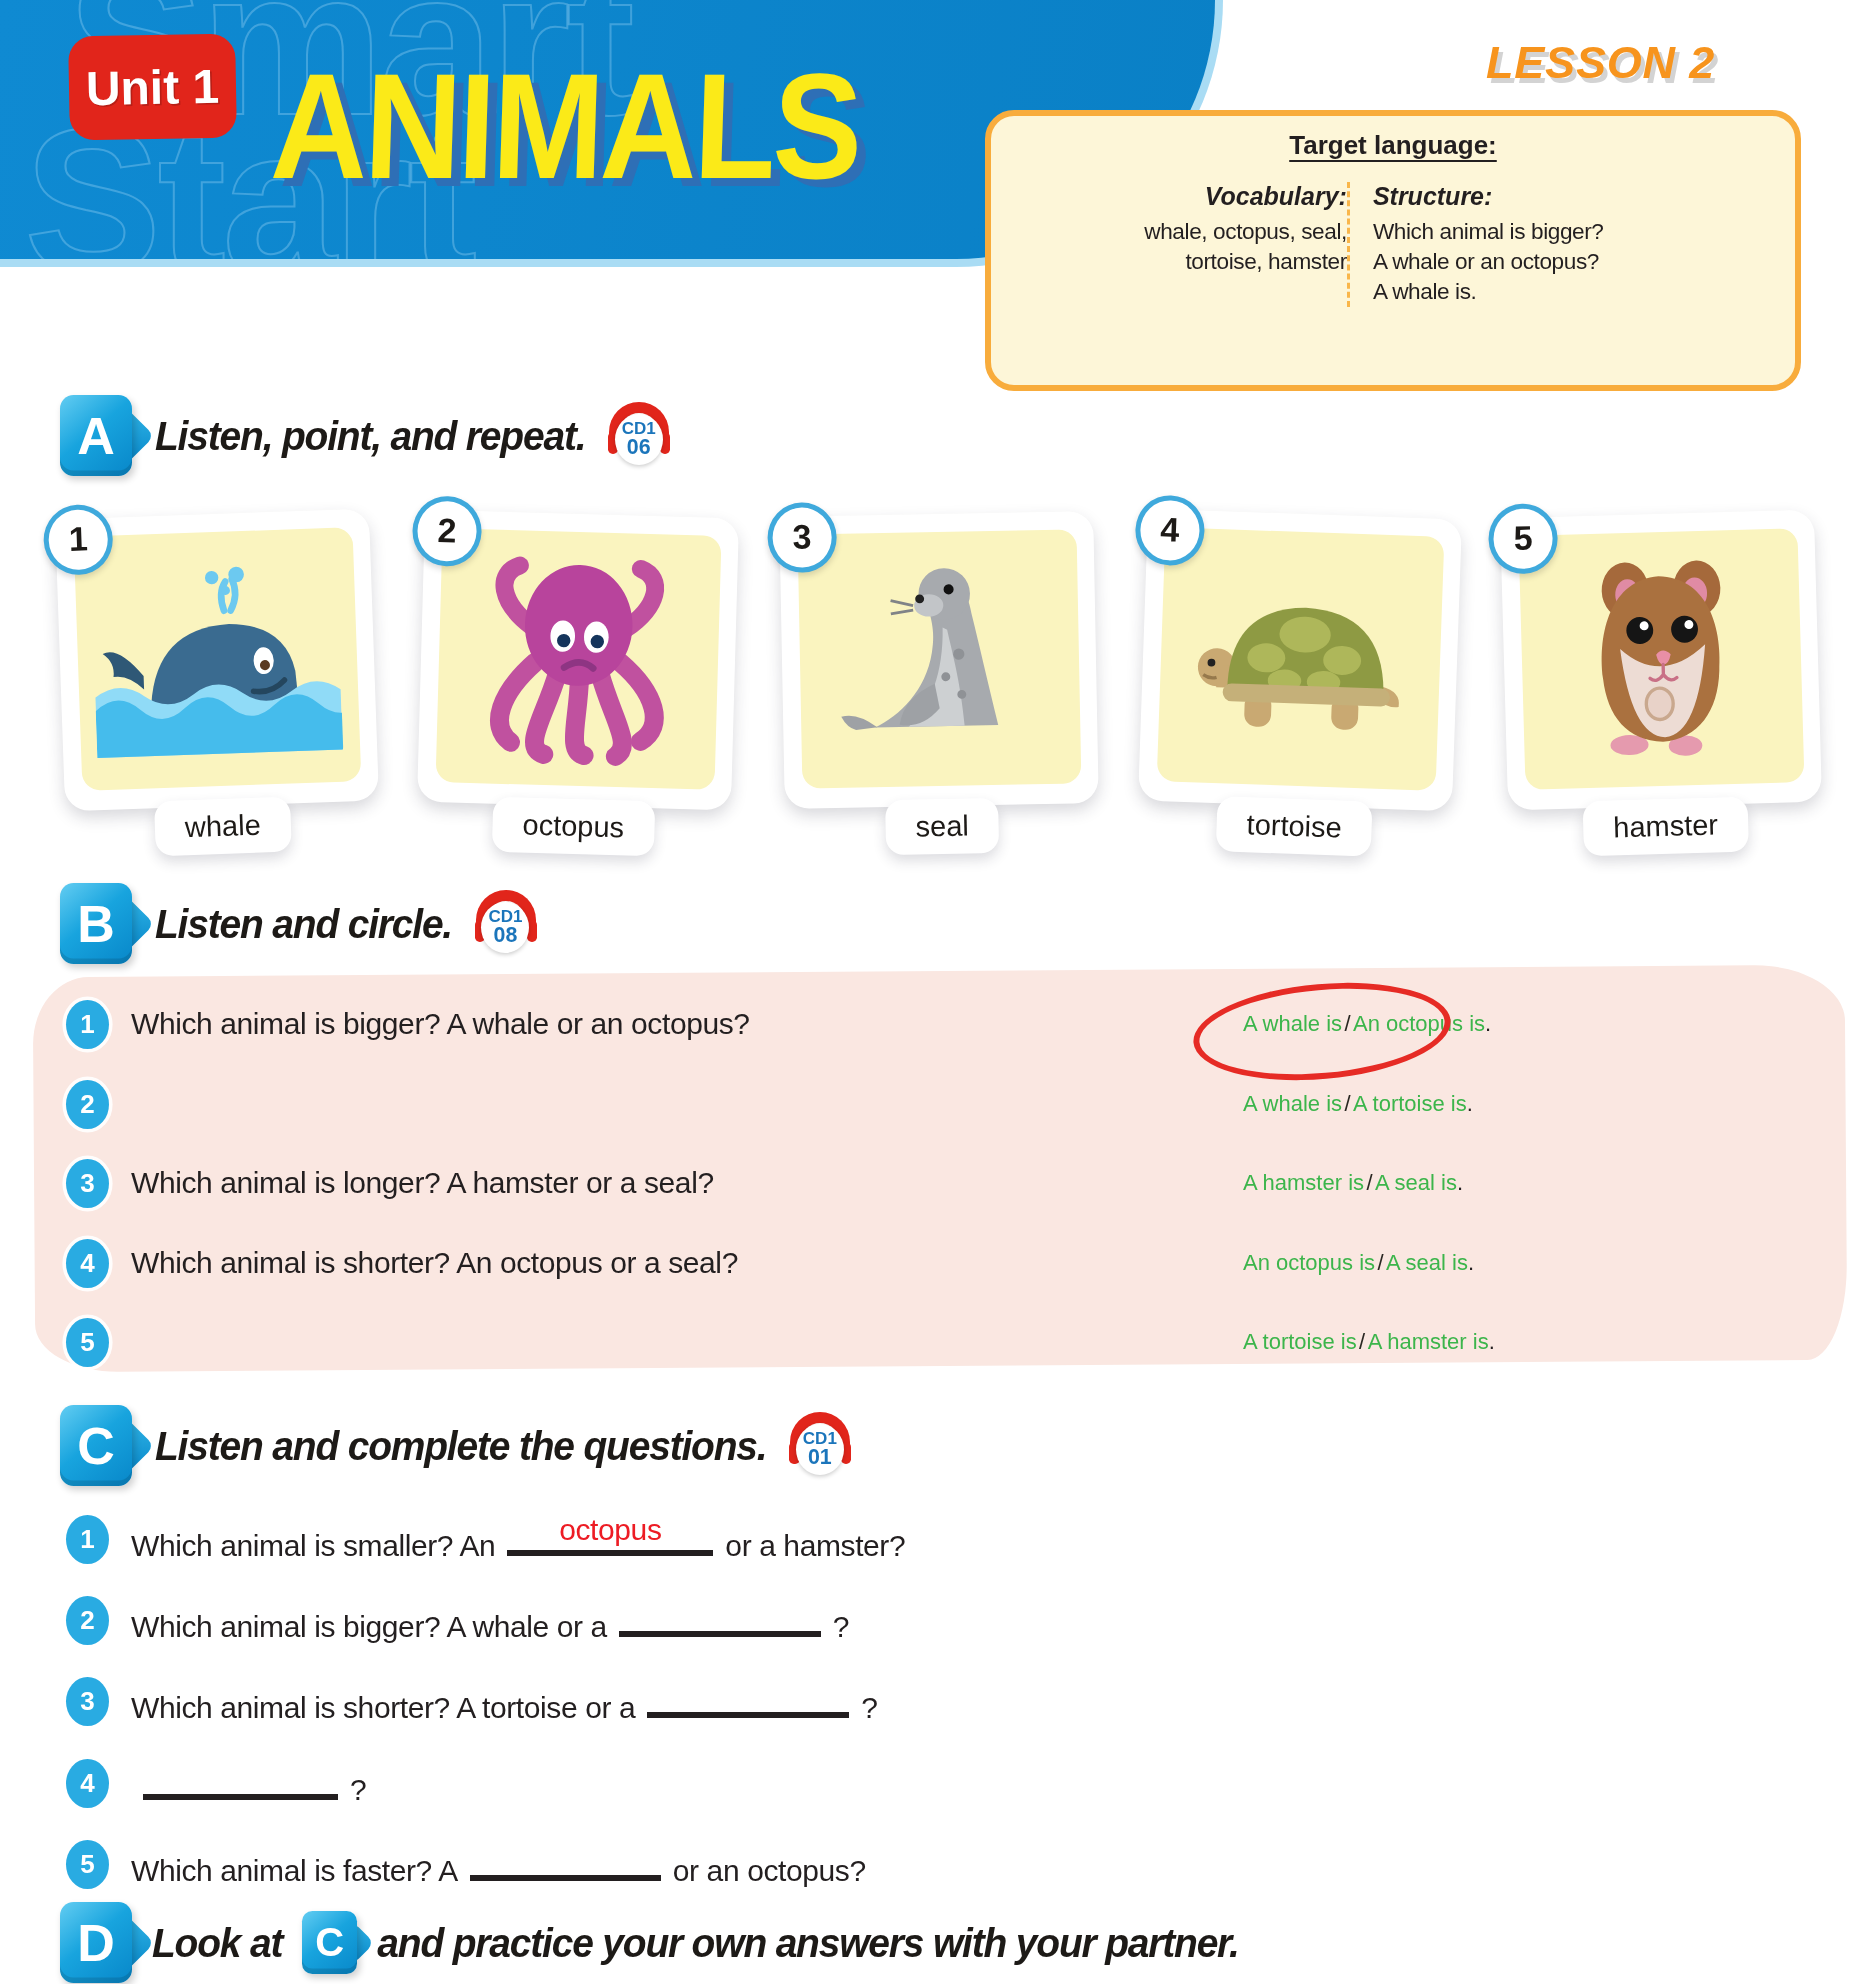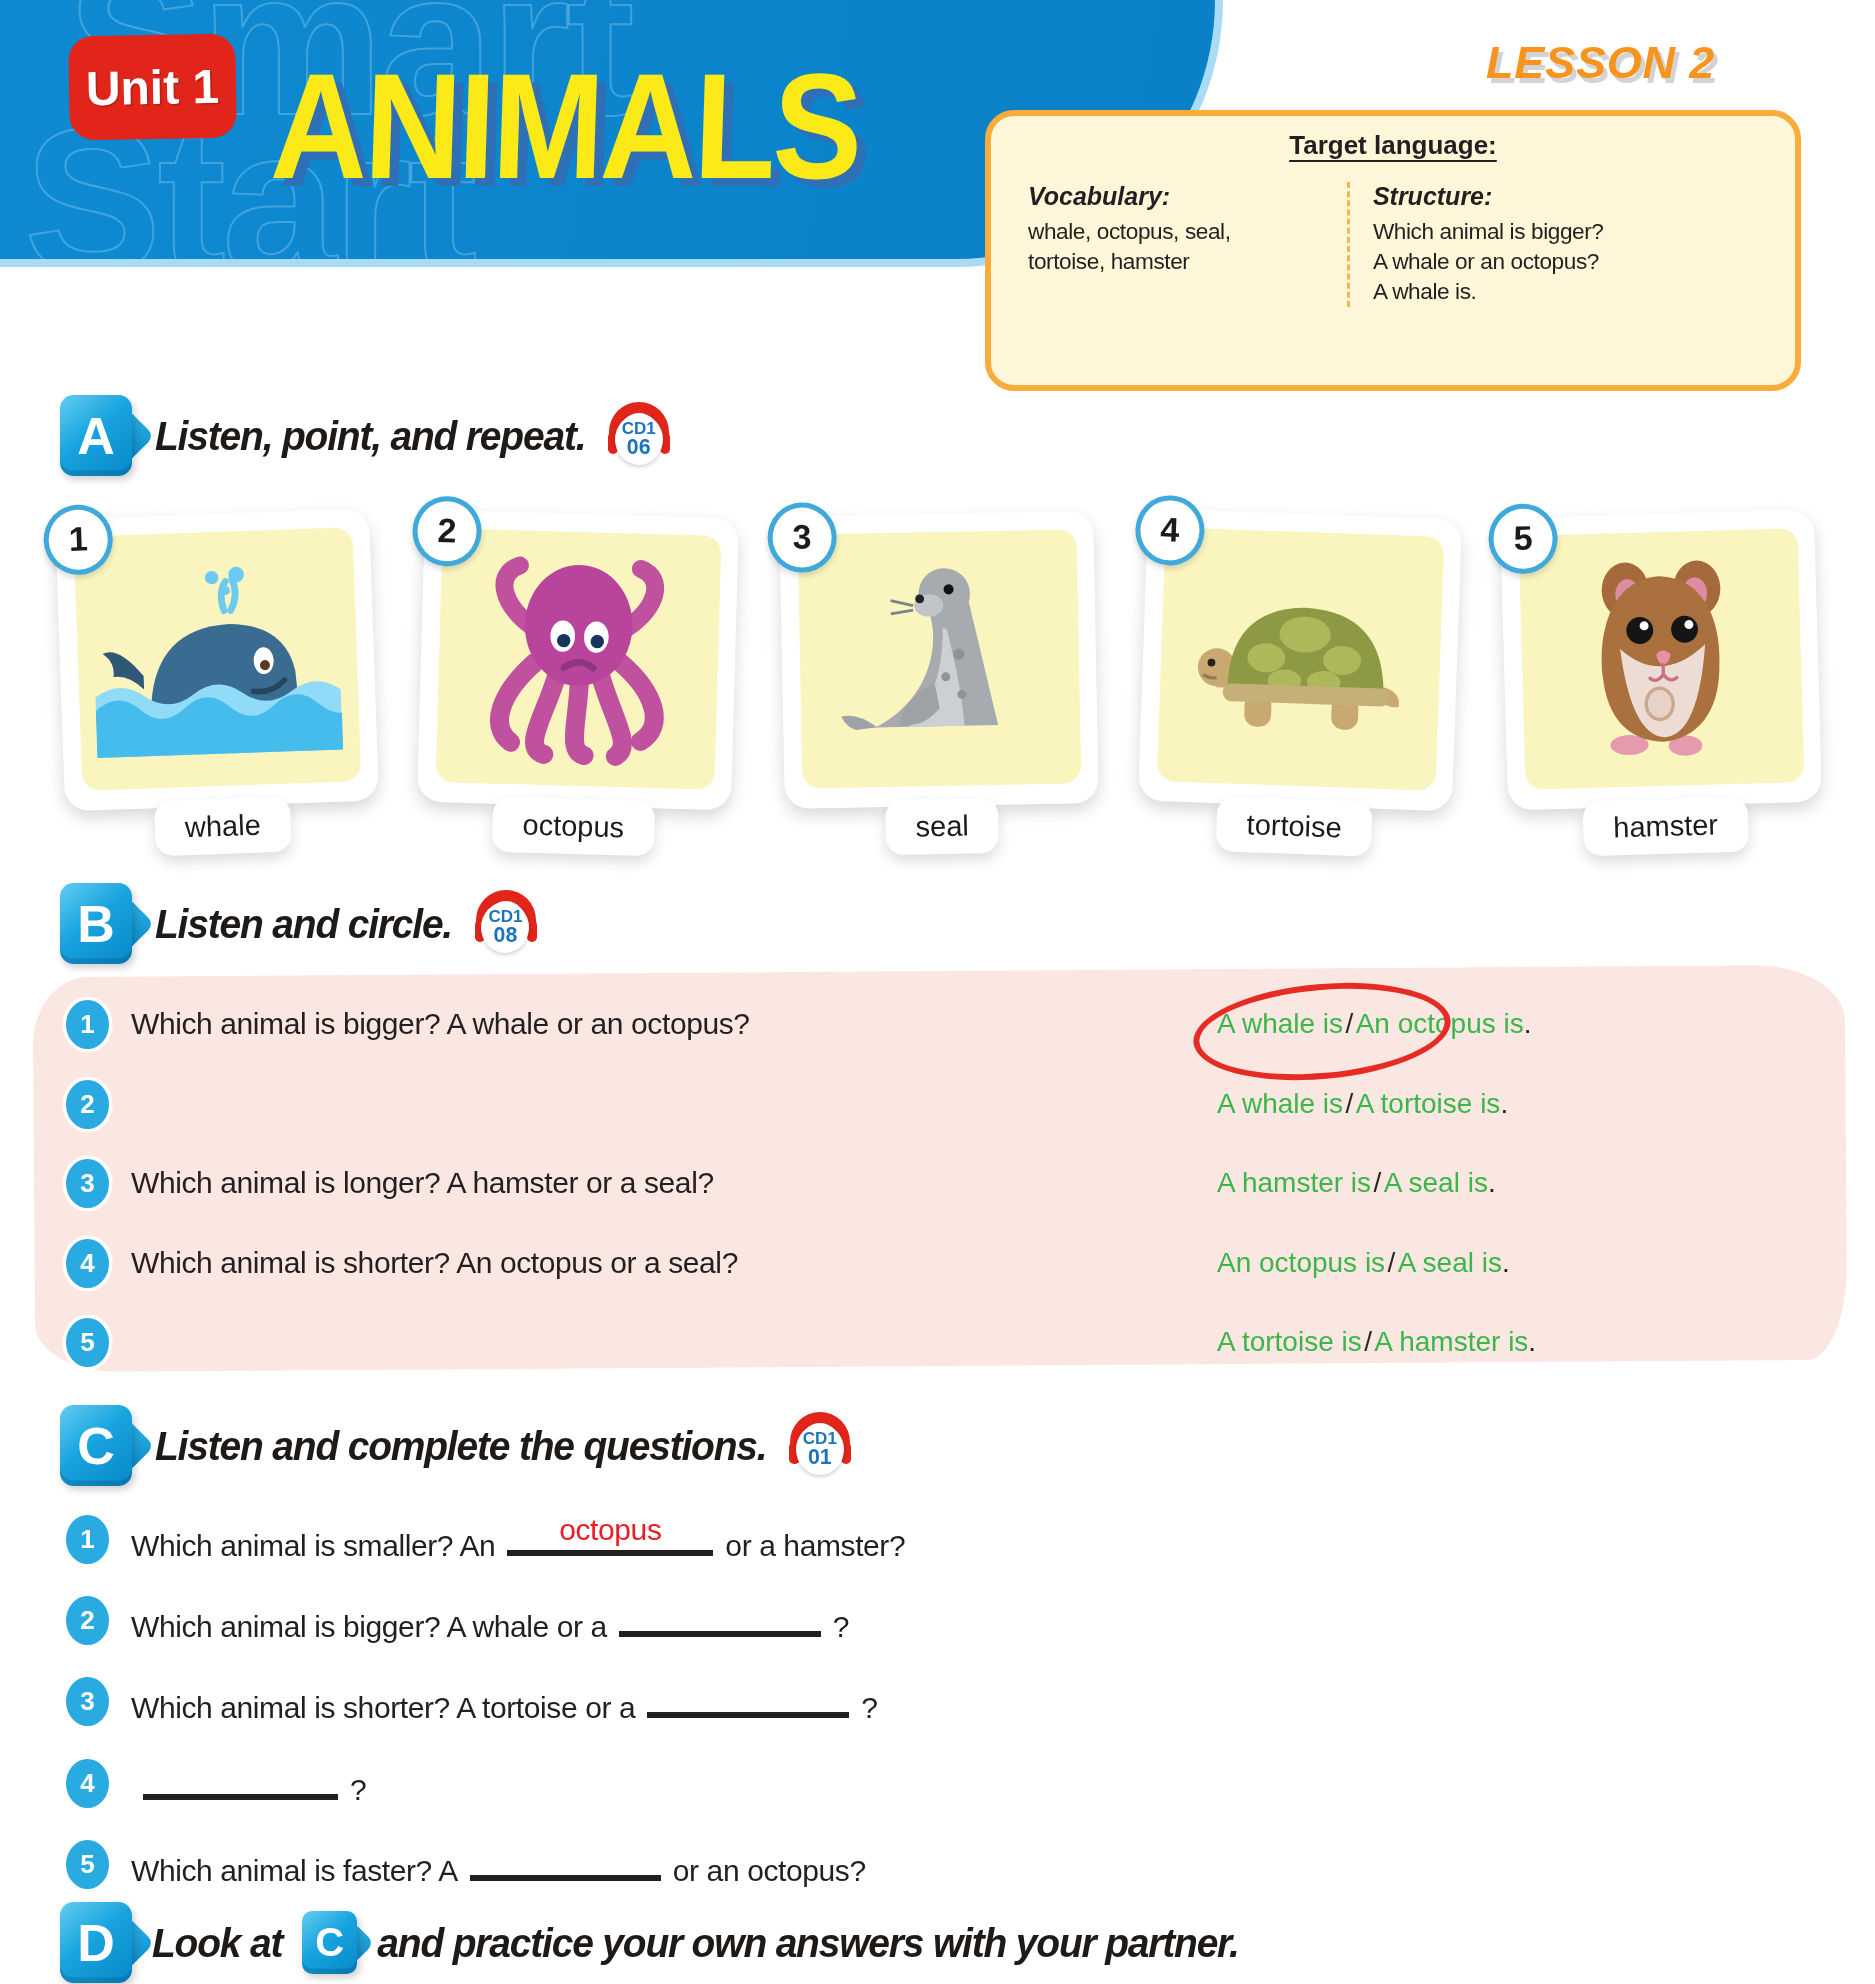--- a/index.html
+++ b/index.html
@@ -23,21 +23,21 @@
   .lesson{position:absolute;left:1486px;top:37px;z-index:2;font-size:45px;font-weight:bold;font-style:italic;
         color:#F7941D;-webkit-text-stroke:6.4px #ffffff;paint-order:stroke;letter-spacing:0.8px;
         text-shadow:4px 4.8px 0 rgba(130,130,130,.35);white-space:nowrap;}
 
   
   .target{position:absolute;left:985px;top:110px;width:816px;height:281px;background:#FDF6D8;
         border:6.4px solid #F8AC3C;border-radius:29px;z-index:3;box-sizing:border-box;padding:14.3px 0 0 0;}
   .t-title{text-align:center;font-size:26px;font-weight:bold;color:#231f20;text-decoration:underline;
         text-decoration-thickness:2.4px;text-underline-offset:6.4px;}
   .t-cols{display:flex;margin-top:20.6px;padding:0 25.4px 0 37px;}
-  .t-left{width:43%;}
+  .t-left{width:43%;text-align:right;}
   .t-right{flex:1;border-left:3.2px dashed #F9B64A;padding-left:23px;}
   .t-h{font-size:25px;font-weight:bold;font-style:italic;margin-bottom:6.4px;}
   .t-line{font-size:22.6px;line-height:1.32;letter-spacing:-0.4px;}
 
   
   .sec-head{position:absolute;display:flex;align-items:center;gap:23px;z-index:2;}
   .badge{position:relative;width:72px;height:81px;border-radius:13.5px;
         background:linear-gradient(140deg,#63CDF2 0%,#18A4DE 45%,#0887C9 100%);
         display:flex;align-items:center;justify-content:center;color:#fff;font-size:52px;font-weight:bold;
         box-shadow:inset 0 -5.6px 0 rgba(0,0,0,.12), 2.4px 4px 7.1px rgba(0,0,0,.18);}
@@ -78,21 +78,21 @@
   .card svg.animal{width:88%;height:88%;}
 
   
   .b-bg{position:absolute;left:34px;top:971px;width:1812px;height:395px;background:#FAE7E1;
         border-radius:56px 91px 40px 83px / 67px 56px 95px 48px;transform:rotate(-.4deg);z-index:1;}
   .b-row{position:absolute;left:66px;width:1779px;height:60px;display:flex;align-items:center;gap:22px;z-index:2;}
   .q-num{flex:0 0 auto;width:43px;height:49px;border-radius:50%;background:#29ABE2;color:#fff;font-weight:bold;
         font-size:26px;display:flex;align-items:center;justify-content:center;
         box-shadow:0 0 0 3.6px rgba(255,255,255,.9);}
   .q-text{font-size:30px;letter-spacing:-0.4px;white-space:nowrap;}
-  .b-ans{position:absolute;left:1151px;top:50%;transform:translateY(-50%);font-size:28px;white-space:nowrap;}
+  .b-ans{position:absolute;left:1177px;top:50%;transform:translateY(-50%);font-size:22px;white-space:nowrap;}
   .green{color:#3CB54B;}
   .slash{color:#2a2722;padding:0 2.4px;}
   .circle-annot{position:absolute;left:1193px;top:984px;width:246px;height:83px;border:6.7px solid #E62B25;
         border-radius:50%;transform:rotate(-5deg);z-index:3;}
 
   
   .c-row{position:absolute;left:66px;height:64px;display:flex;align-items:center;gap:22px;z-index:2;}
   .c-text{font-size:30px;letter-spacing:-0.4px;white-space:nowrap;display:flex;align-items:baseline;}
   .blank{display:inline-block;position:relative;border-bottom:6px solid #231f20;height:34px;margin:0 12px;
         vertical-align:-9.5px;}

